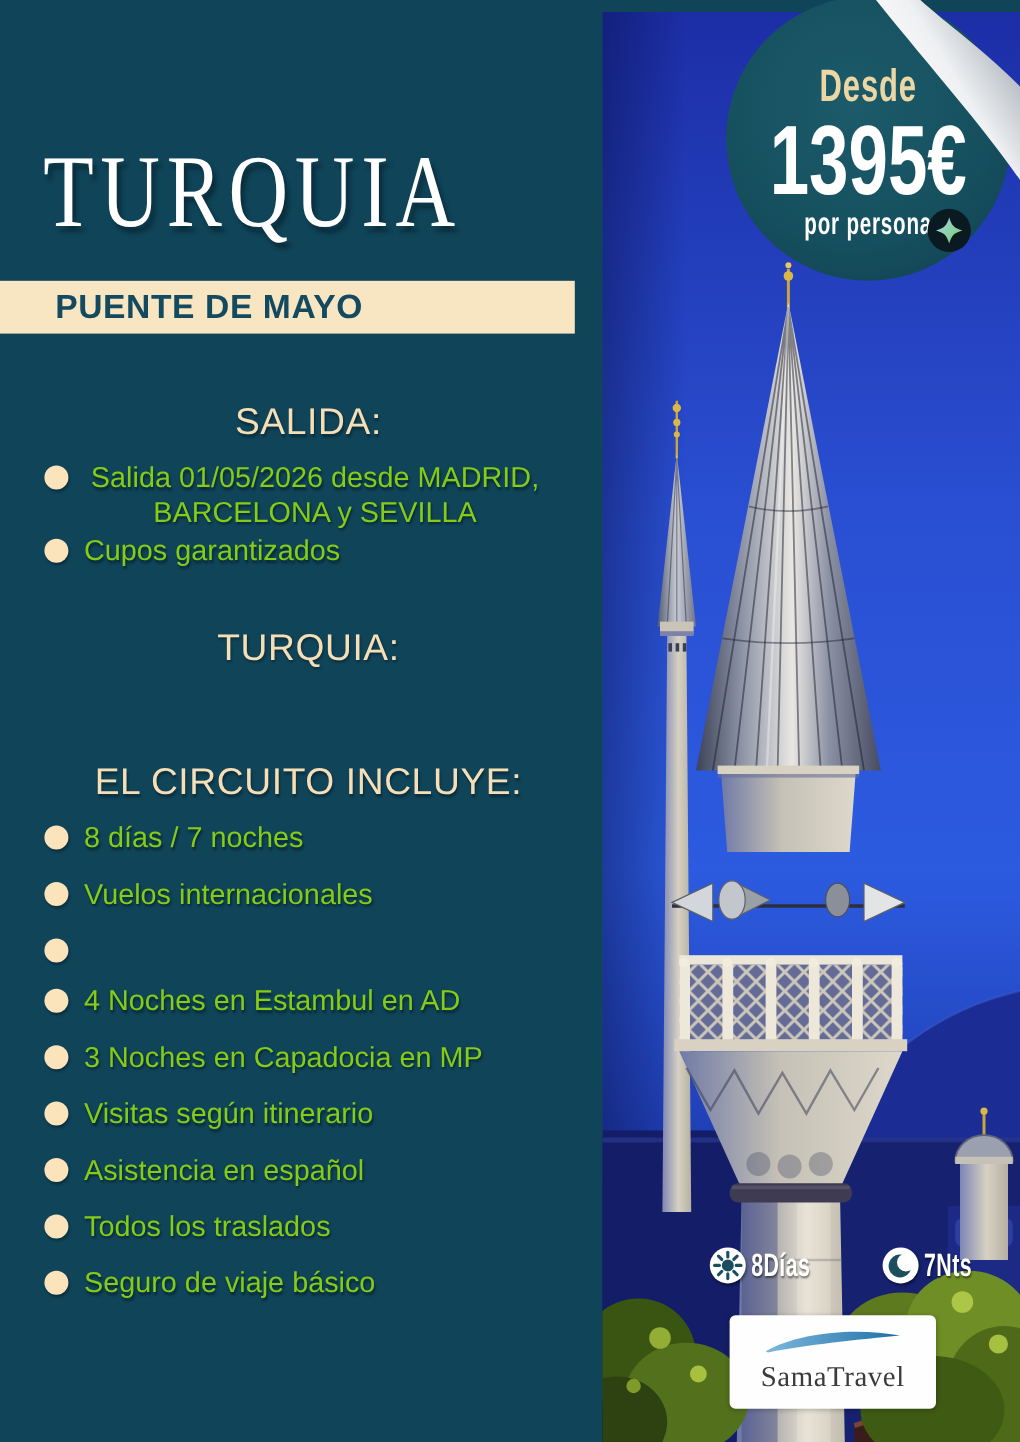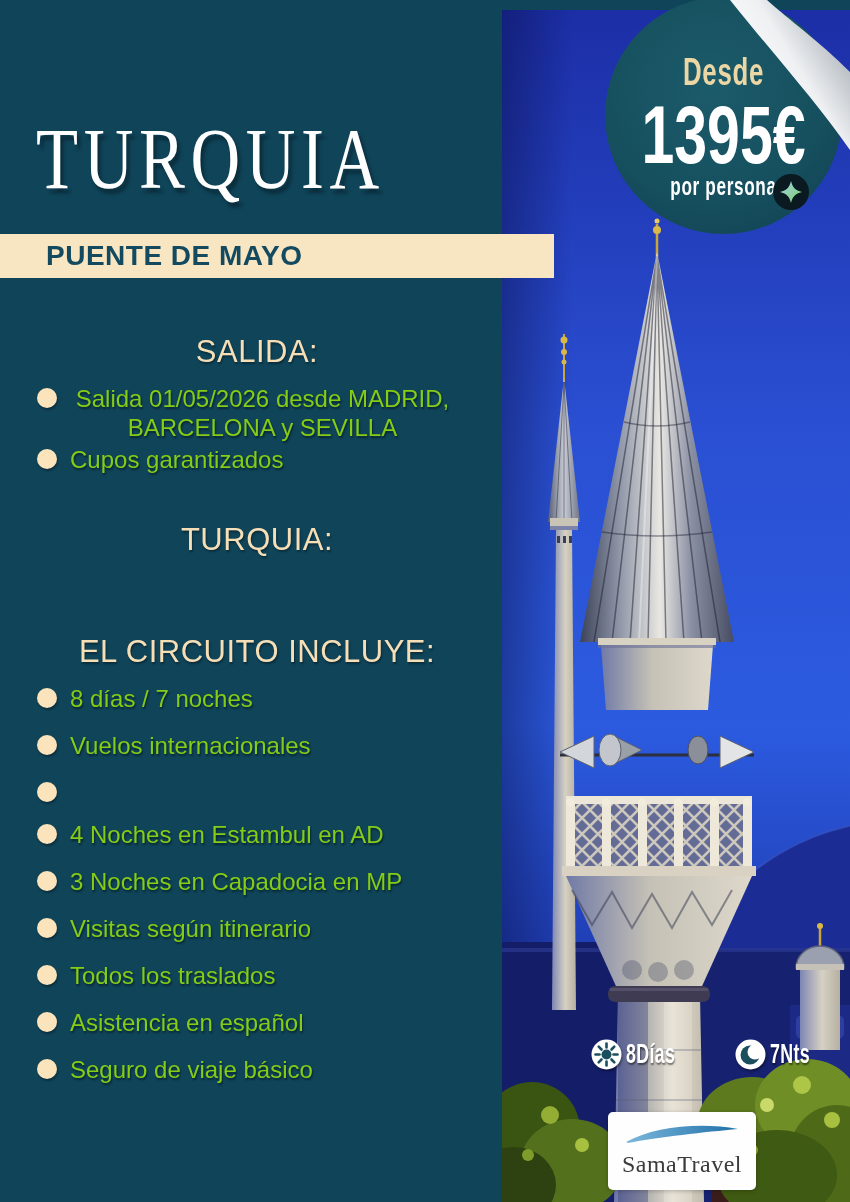--- a/index.html
+++ b/index.html
@@ -12,21 +12,21 @@
   .photo-svg{position:absolute;left:502px;top:10px;width:348px;height:1192px;display:block;}
   
   .title{
     position:absolute;left:36px;top:116px;margin:0;
     font-family:"Liberation Serif", serif;font-weight:400;
     font-size:86px;line-height:1;color:#ffffff;letter-spacing:7px;
     transform:scaleX(0.8);transform-origin:left top;
     text-shadow:4px 5px 4px rgba(0,0,0,0.35);
   }
   
-  .banner{position:absolute;left:0;top:234px;width:554px;height:44px;background:#f8e5c1;}
+  .banner{position:absolute;left:0;top:234px;width:479px;height:44px;background:#f8e5c1;}
   .banner-text{
     display:block;padding-left:46px;line-height:44px;
     font-size:28px;font-weight:700;color:#134a60;letter-spacing:0.5px;
   }
   
   .section{position:absolute;left:37px;width:440px;text-align:center;}
   .section-salida{top:334px;}
   .section-precio{top:522px;}
   .section-incluye{top:634px;}
   .section-heading{
@@ -66,24 +66,23 @@
   .duration{position:absolute;left:591px;top:1039px;z-index:10;display:flex;align-items:flex-start;}
   .dur-icon{width:31px;height:31px;flex-shrink:0;filter:drop-shadow(1px 2px 1px rgba(0,0,0,0.4));}
   .dur-label{
     margin-left:4px;font-size:27px;font-weight:800;color:#ffffff;line-height:31px;
     transform:scaleX(0.66);transform-origin:left center;letter-spacing:0.5px;
     text-shadow:1px 2px 2px rgba(0,0,0,0.5);white-space:nowrap;
   }
   .dur-gap{width:34px;flex-shrink:0;}
   
   .logo-box{
-    position:absolute;left:608px;top:1096px;width:148px;height:78px;background:#fefefe;
+    position:absolute;left:608px;top:1096px;width:172px;height:78px;background:#fefefe;
     border-radius:5px;z-index:10;display:flex;flex-direction:column;align-items:center;
     box-shadow:0 1px 4px rgba(0,0,0,0.25);
-    margin-top:16px;
   }
   .logo-swoosh{width:124px;height:32px;margin-top:6px;display:block;}
   .logo-text{
     font-family:"Liberation Serif", serif;font-size:24px;color:#3b3b3b;
     line-height:1;margin-top:2px;letter-spacing:0.5px;
   }
 </style>
 </head>
 <body>
 
@@ -320,26 +319,26 @@
           <span class="item-text">3 Noches en Capadocia en MP</span>
         </li>
 
         <li class="item">
           <span class="bullet"></span>
           <span class="item-text">Visitas según itinerario</span>
         </li>
 
         <li class="item">
           <span class="bullet"></span>
+          <span class="item-text">Asistencia en español</span>
+        </li>
+
+        <li class="item">
+          <span class="bullet"></span>
           <span class="item-text">Todos los traslados</span>
-        </li>
-
-        <li class="item">
-          <span class="bullet"></span>
-          <span class="item-text">Asistencia en español</span>
         </li>
 
         <li class="item">
           <span class="bullet"></span>
           <span class="item-text">Seguro de viaje básico</span>
         </li>
       </ul>
   </div>
 
   <div class="price-badge">

